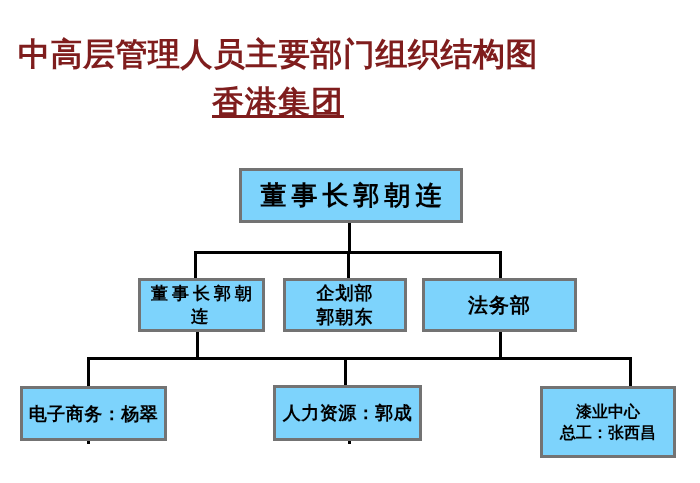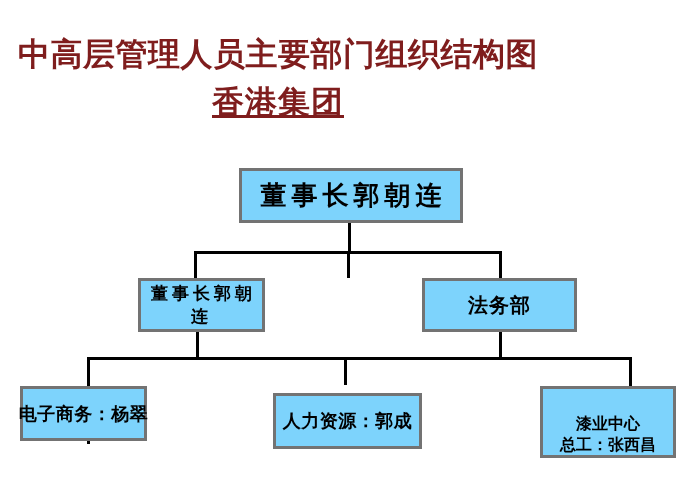--- a/index.html
+++ b/index.html
@@ -57,23 +57,23 @@
   
   .b-l2a{left:138px;top:278px;width:127px;height:54px;}
   .b-l2a .r1{font-size:17px;letter-spacing:4px;line-height:23px;text-indent:4px;}
   .b-l2a .r2{font-size:17px;letter-spacing:8px;line-height:23px;text-indent:8px;}
   .b-l2b{left:283px;top:278px;width:124px;height:54px;}
   .b-l2b .r1,.b-l2b .r2{font-size:18px;letter-spacing:1px;line-height:24px;}
   .b-l2c{left:422px;top:278px;width:155px;height:54px;}
   .b-l2c .r1{font-size:20px;letter-spacing:1px;line-height:22px;}
   .b-l2c .r2{font-size:18px;letter-spacing:1.5px;line-height:24px;white-space:nowrap;}
   
-  .b-l3a{left:20px;top:386px;width:127px;height:55px;font-size:18px;letter-spacing:0.5px;white-space:nowrap;}
-  .b-l3b{left:273px;top:385px;width:149px;height:56px;font-size:18px;letter-spacing:0.5px;white-space:nowrap;margin-top:8px;}
-  .b-l3c{left:540px;top:386px;width:136px;height:72px;justify-content:flex-end;}
+  .b-l3a{left:20px;top:386px;width:147px;height:55px;font-size:18px;letter-spacing:0.5px;white-space:nowrap;}
+  .b-l3b{left:273px;top:385px;width:149px;height:56px;font-size:18px;letter-spacing:0.5px;white-space:nowrap;}
+  .b-l3c{left:540px;top:386px;width:136px;height:72px;}
   .b-l3c .r{font-size:16px;line-height:21px;white-space:nowrap;}
   
   .v-root{left:348px;top:222px;width:3px;height:31px;}
   .h-lvl2{left:194px;top:251px;width:308px;height:3px;}
   .d-l2a{left:194px;top:254px;width:3px;height:24px;}
   .d-l2b{left:347px;top:254px;width:3px;height:24px;}
   .d-l2c{left:499px;top:254px;width:3px;height:24px;}
   .v-l2a{left:196px;top:332px;width:3px;height:25px;}
   .v-l2c{left:499px;top:331px;width:3px;height:26px;}
   .h-lvl3{left:87px;top:357px;width:545px;height:3px;}
@@ -108,20 +108,24 @@
   <div class="ln tick-a"></div>
   <div class="ln tick-b"></div>
 
   <div class="box b-root">
     <span>董事长郭朝连</span>
   </div>
 
   <div class="box b-l2a">
     <div class="r1">董事长郭朝连</div>
   </div>
+  <div class="box b-l2b">
+    <div class="r1">企划部</div>
+    <div class="r2">郭朝东</div>
+  </div>
   <div class="box b-l2c">
     <div class="r1">法务部</div>
   </div>
 
   <div class="box b-l3a">
     <span>电子商务：杨翠</span>
   </div>
   <div class="box b-l3b">
     <span>人力资源：郭成</span>
   </div>

